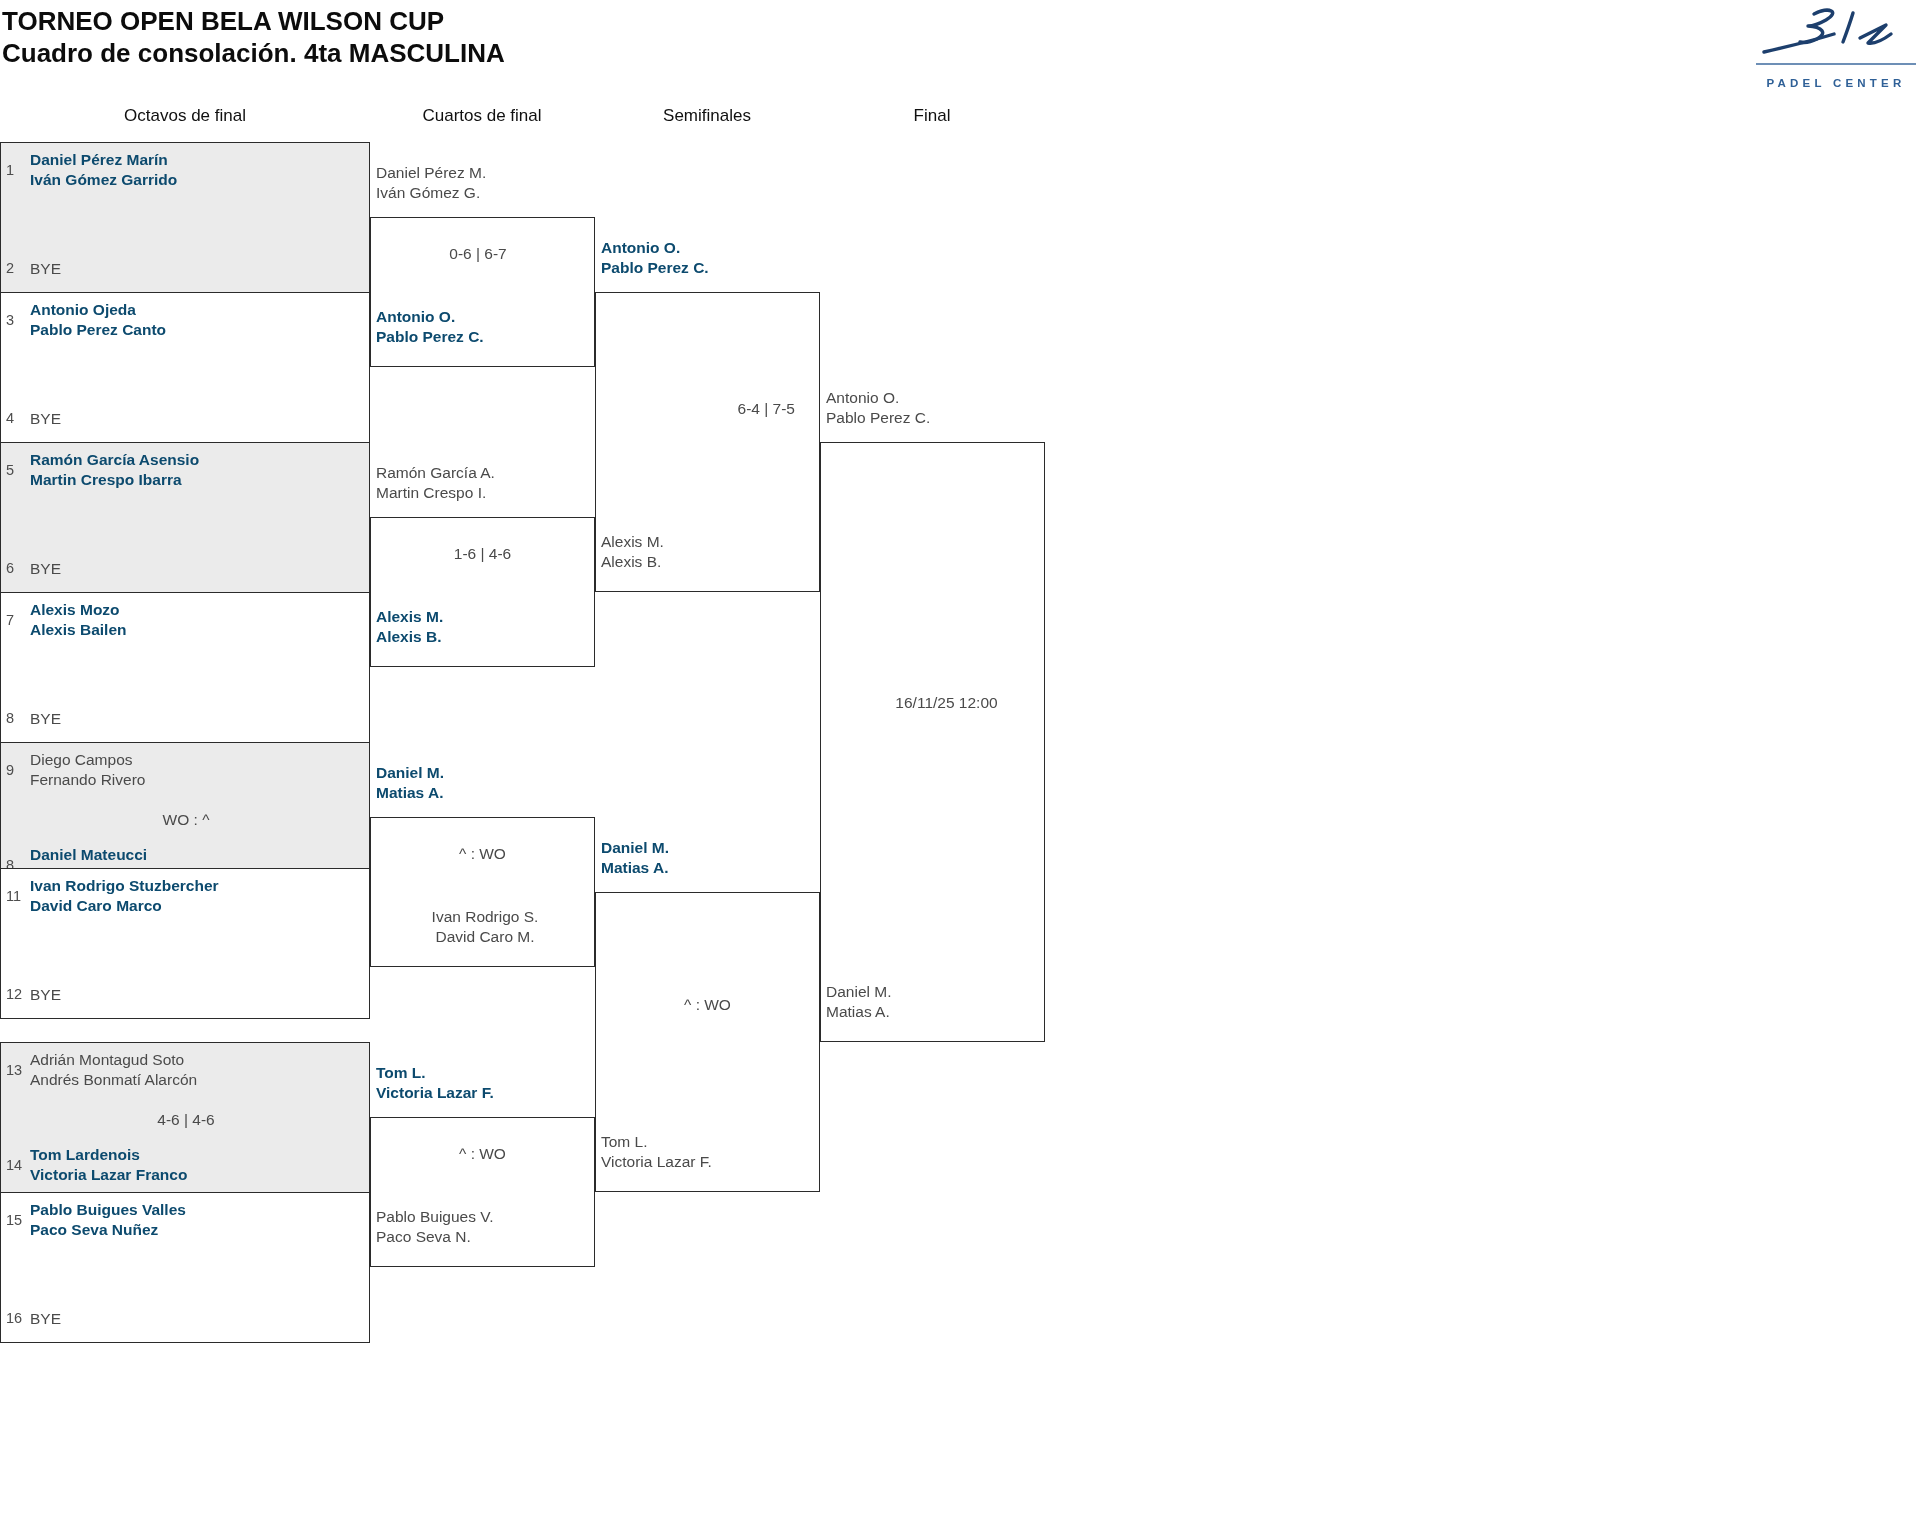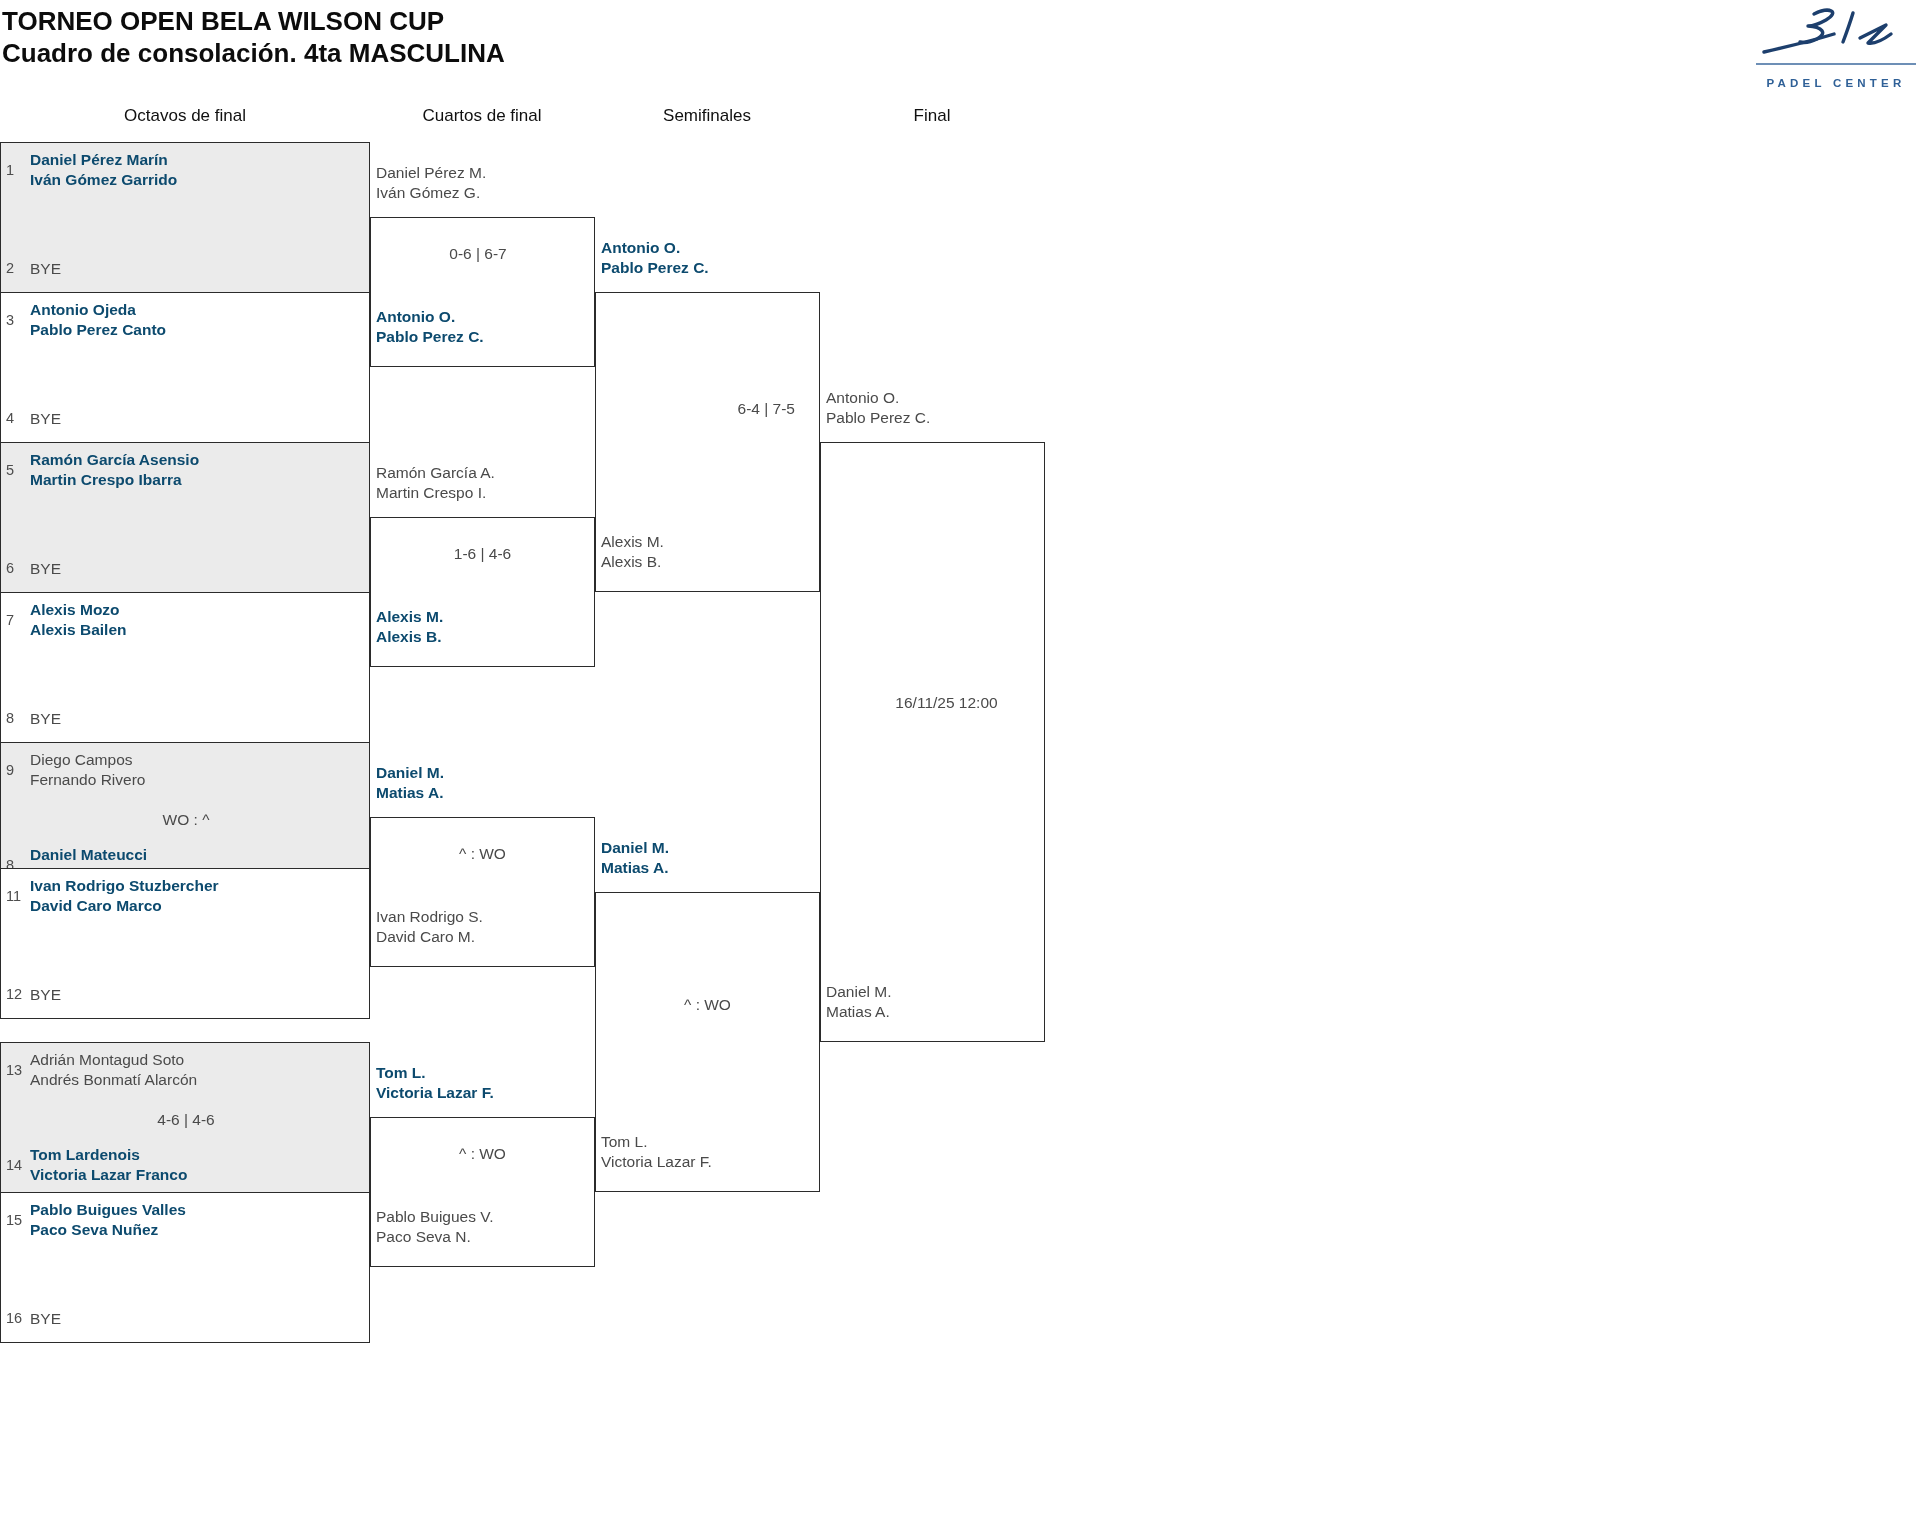--- a/index.html
+++ b/index.html
@@ -214,21 +214,21 @@
 <div class="abs feed winner" style="left:376px;top:607px;">
   <span class="nm">Alexis M.</span>
     <span class="nm">Alexis B.</span>
 </div>
 <div class="abs score" style="left:370px;top:545px;width:225px;">1-6 | 4-6</div>
 
 <div class="abs feed winner" style="left:376px;top:763px;">
   <span class="nm">Daniel M.</span>
     <span class="nm">Matias A.</span>
 </div>
-<div class="abs feed" style="left:376px;top:907px;">
+<div class="abs feed" style="left:376px;top:907px;text-align:center;">
   <span class="nm">Ivan Rodrigo S.</span>
     <span class="nm">David Caro M.</span>
 </div>
 <div class="abs score" style="left:370px;top:845px;width:225px;">^ : WO</div>
 
 <div class="abs feed winner" style="left:376px;top:1063px;">
   <span class="nm">Tom L.</span>
     <span class="nm">Victoria Lazar F.</span>
 </div>
 <div class="abs feed" style="left:376px;top:1207px;">

